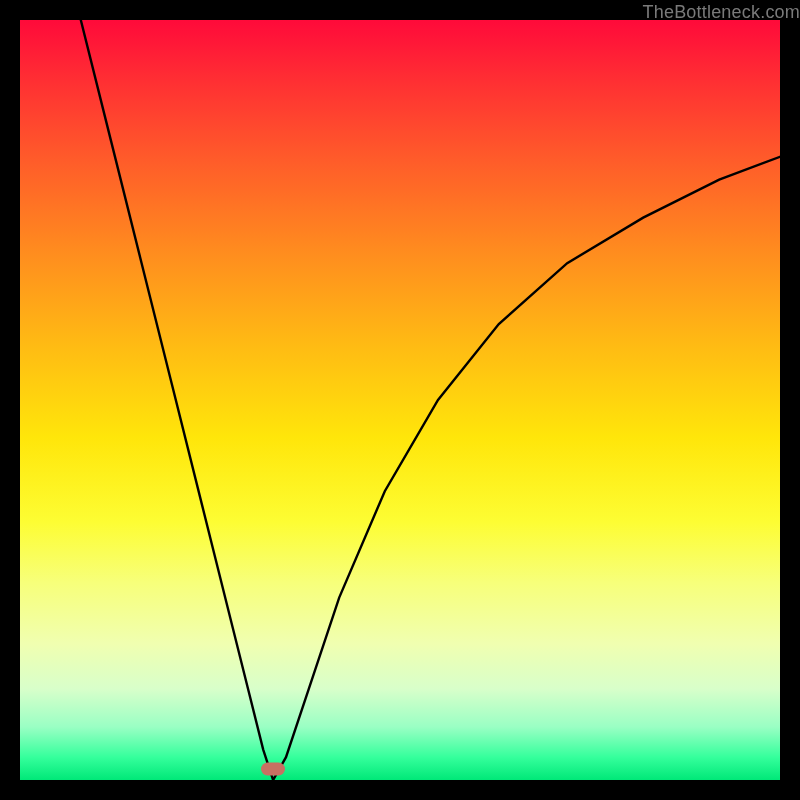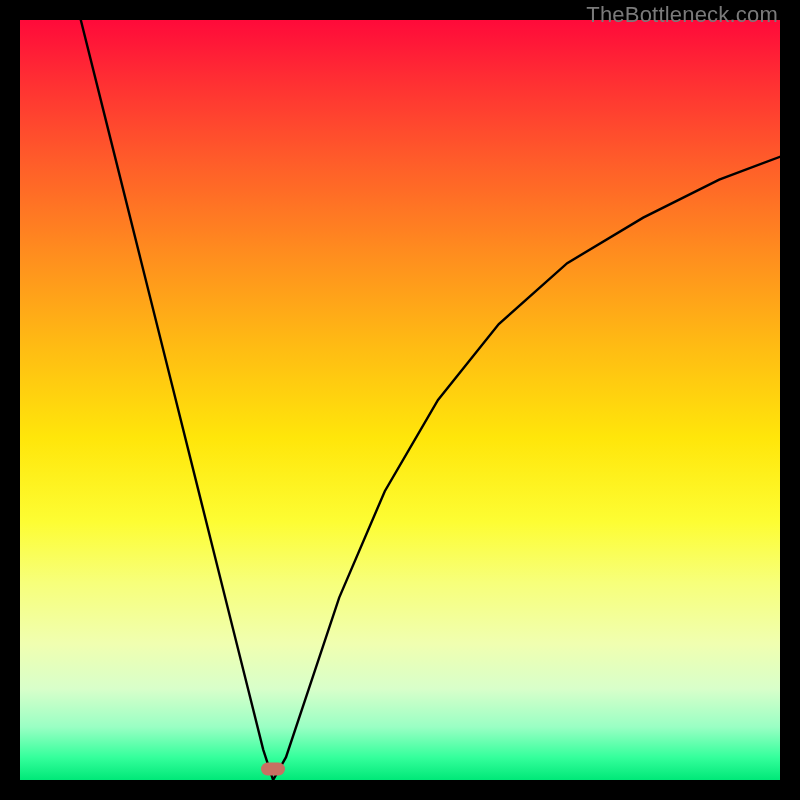--- a/index.html
+++ b/index.html
@@ -29,23 +29,23 @@
       #f0ffb0 82%,
       #d8ffca 88%,
       #9affc4 93%,
       #35ff9c 97%,
       #00e878 100%
     );
   }
   .watermark {
     position: absolute;
     top: 2px;
-    right: 22px;
+    right: 0;
     color: #7a7a7a;
-    font-size: 22px;
+    font-size: 18px;
     font-weight: 500;
     letter-spacing: 0.2px;
     user-select: none;
   }
   svg.curve {
     position: absolute;
     left: 0;
     top: 0;
     width: 760px;
     height: 760px;

